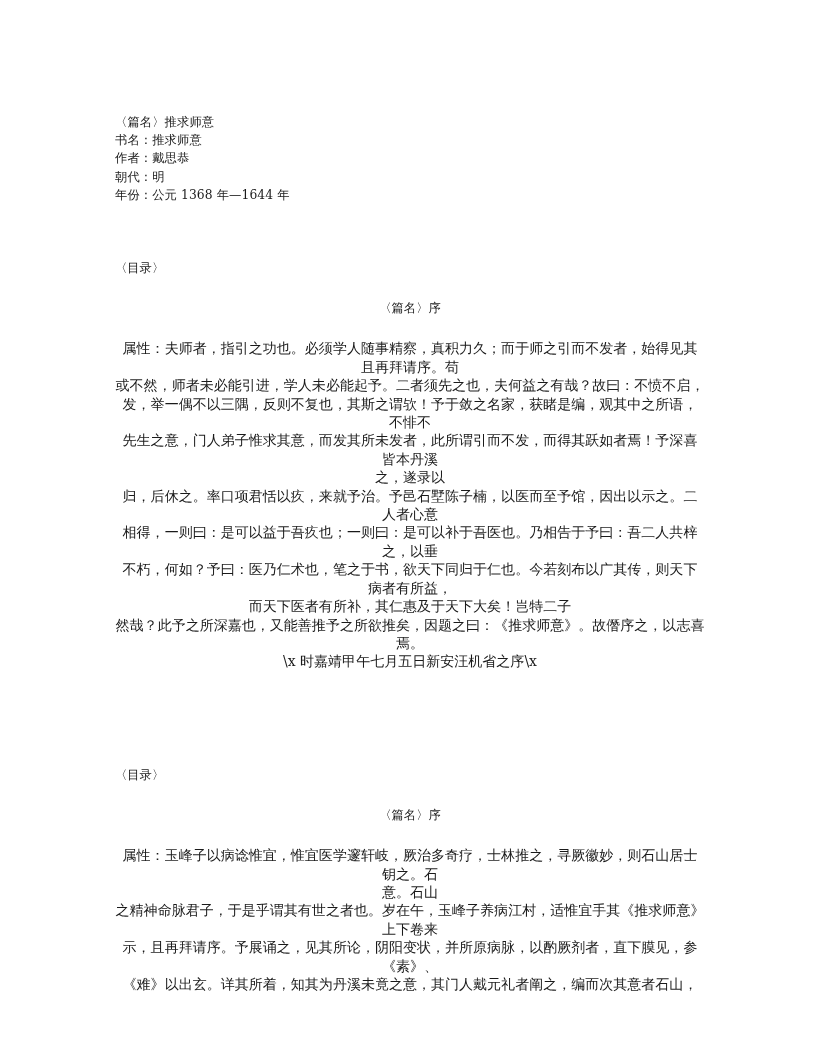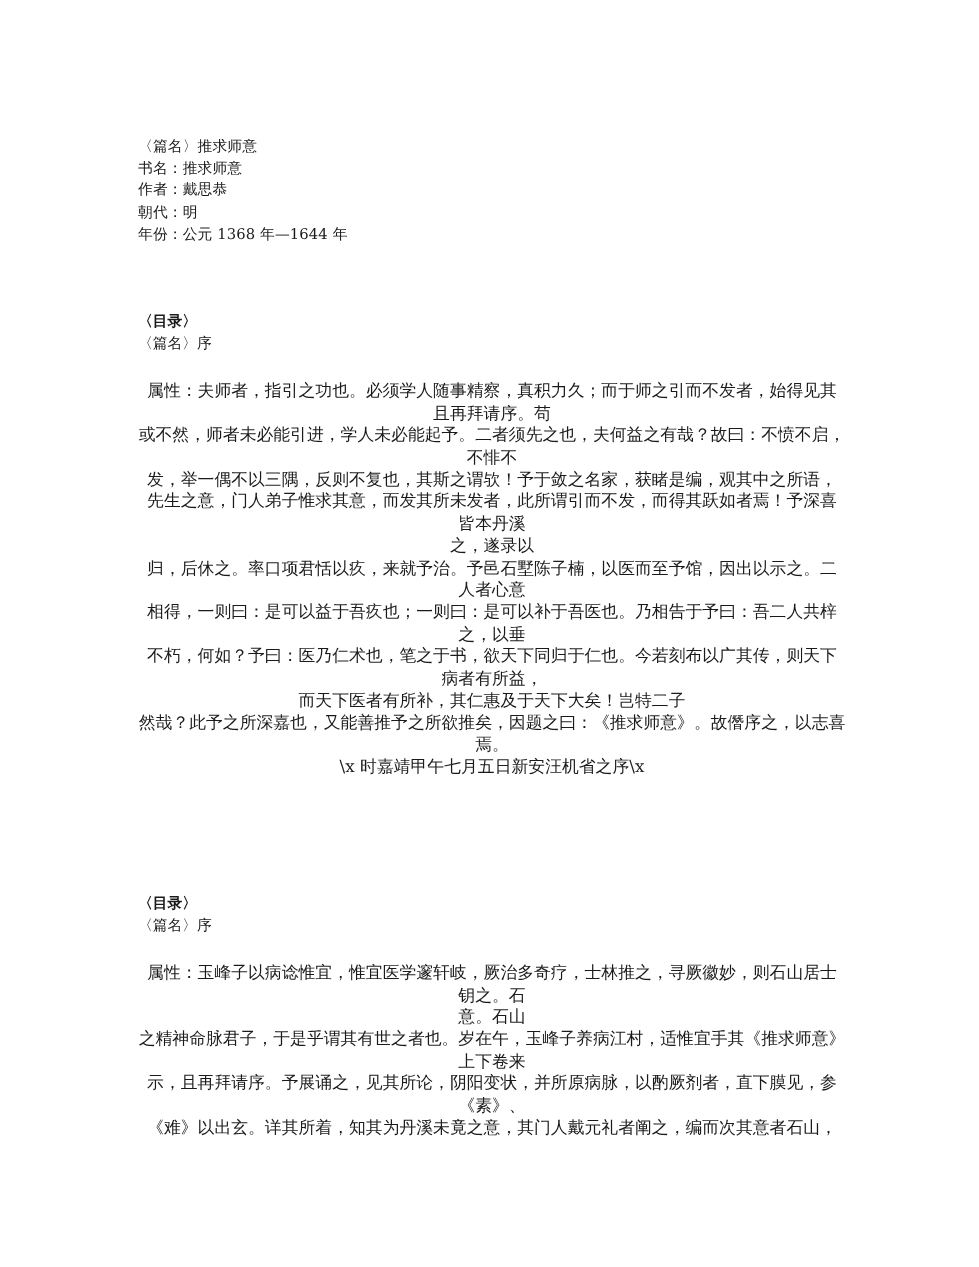--- a/index.html
+++ b/index.html
@@ -39,23 +39,24 @@
   }
 
   
   .heading {
     font-size: 12.3px;
     line-height: 18.2px;
     white-space: pre;
   }
   .toc-heading {
     margin-top: 55px;
-    font-weight: bold;
   }
   .chapter-heading {
+    margin-top: 22px;
+    text-align: center;
   }
 
   
   .body-block {
     margin-top: 22px;
     font-size: 14px;
     line-height: 18.4px;
     text-align: center;
   }
   .body-line {
@@ -86,22 +87,22 @@
       <div class="meta-line">年份：公元 1368 年—1644 年</div>
     </div>
 
     <div>
       <div class="heading toc-heading">〈目录〉</div>
       <div class="heading chapter-heading">〈篇名〉序</div>
       <div class="body-block">
         <div class="body-line">属性：夫师者，指引之功也。必须学人随事精察，真积力久；而于师之引而不发者，始得见其</div>
         <div class="body-line">且再拜请序。苟</div>
         <div class="body-line">或不然，师者未必能引进，学人未必能起予。二者须先之也，夫何益之有哉？故曰：不愤不启，</div>
+        <div class="body-line">发，举一偶不以三隅，反则不复也，其斯之谓欤！予于敛之名家，获睹是编，观其中之所语，</div>
         <div class="body-line">不悱不</div>
-        <div class="body-line">发，举一偶不以三隅，反则不复也，其斯之谓欤！予于敛之名家，获睹是编，观其中之所语，</div>
         <div class="body-line">先生之意，门人弟子惟求其意，而发其所未发者，此所谓引而不发，而得其跃如者焉！予深喜</div>
         <div class="body-line">皆本丹溪</div>
         <div class="body-line">之，遂录以</div>
         <div class="body-line">归，后休之。率口项君恬以疚，来就予治。予邑石墅陈子楠，以医而至予馆，因出以示之。二</div>
         <div class="body-line">人者心意</div>
         <div class="body-line">相得，一则曰：是可以益于吾疚也；一则曰：是可以补于吾医也。乃相告于予曰：吾二人共梓</div>
         <div class="body-line">之，以垂</div>
         <div class="body-line">不朽，何如？予曰：医乃仁术也，笔之于书，欲天下同归于仁也。今若刻布以广其传，则天下</div>
         <div class="body-line">病者有所益，</div>
         <div class="body-line">而天下医者有所补，其仁惠及于天下大矣！岂特二子</div>

